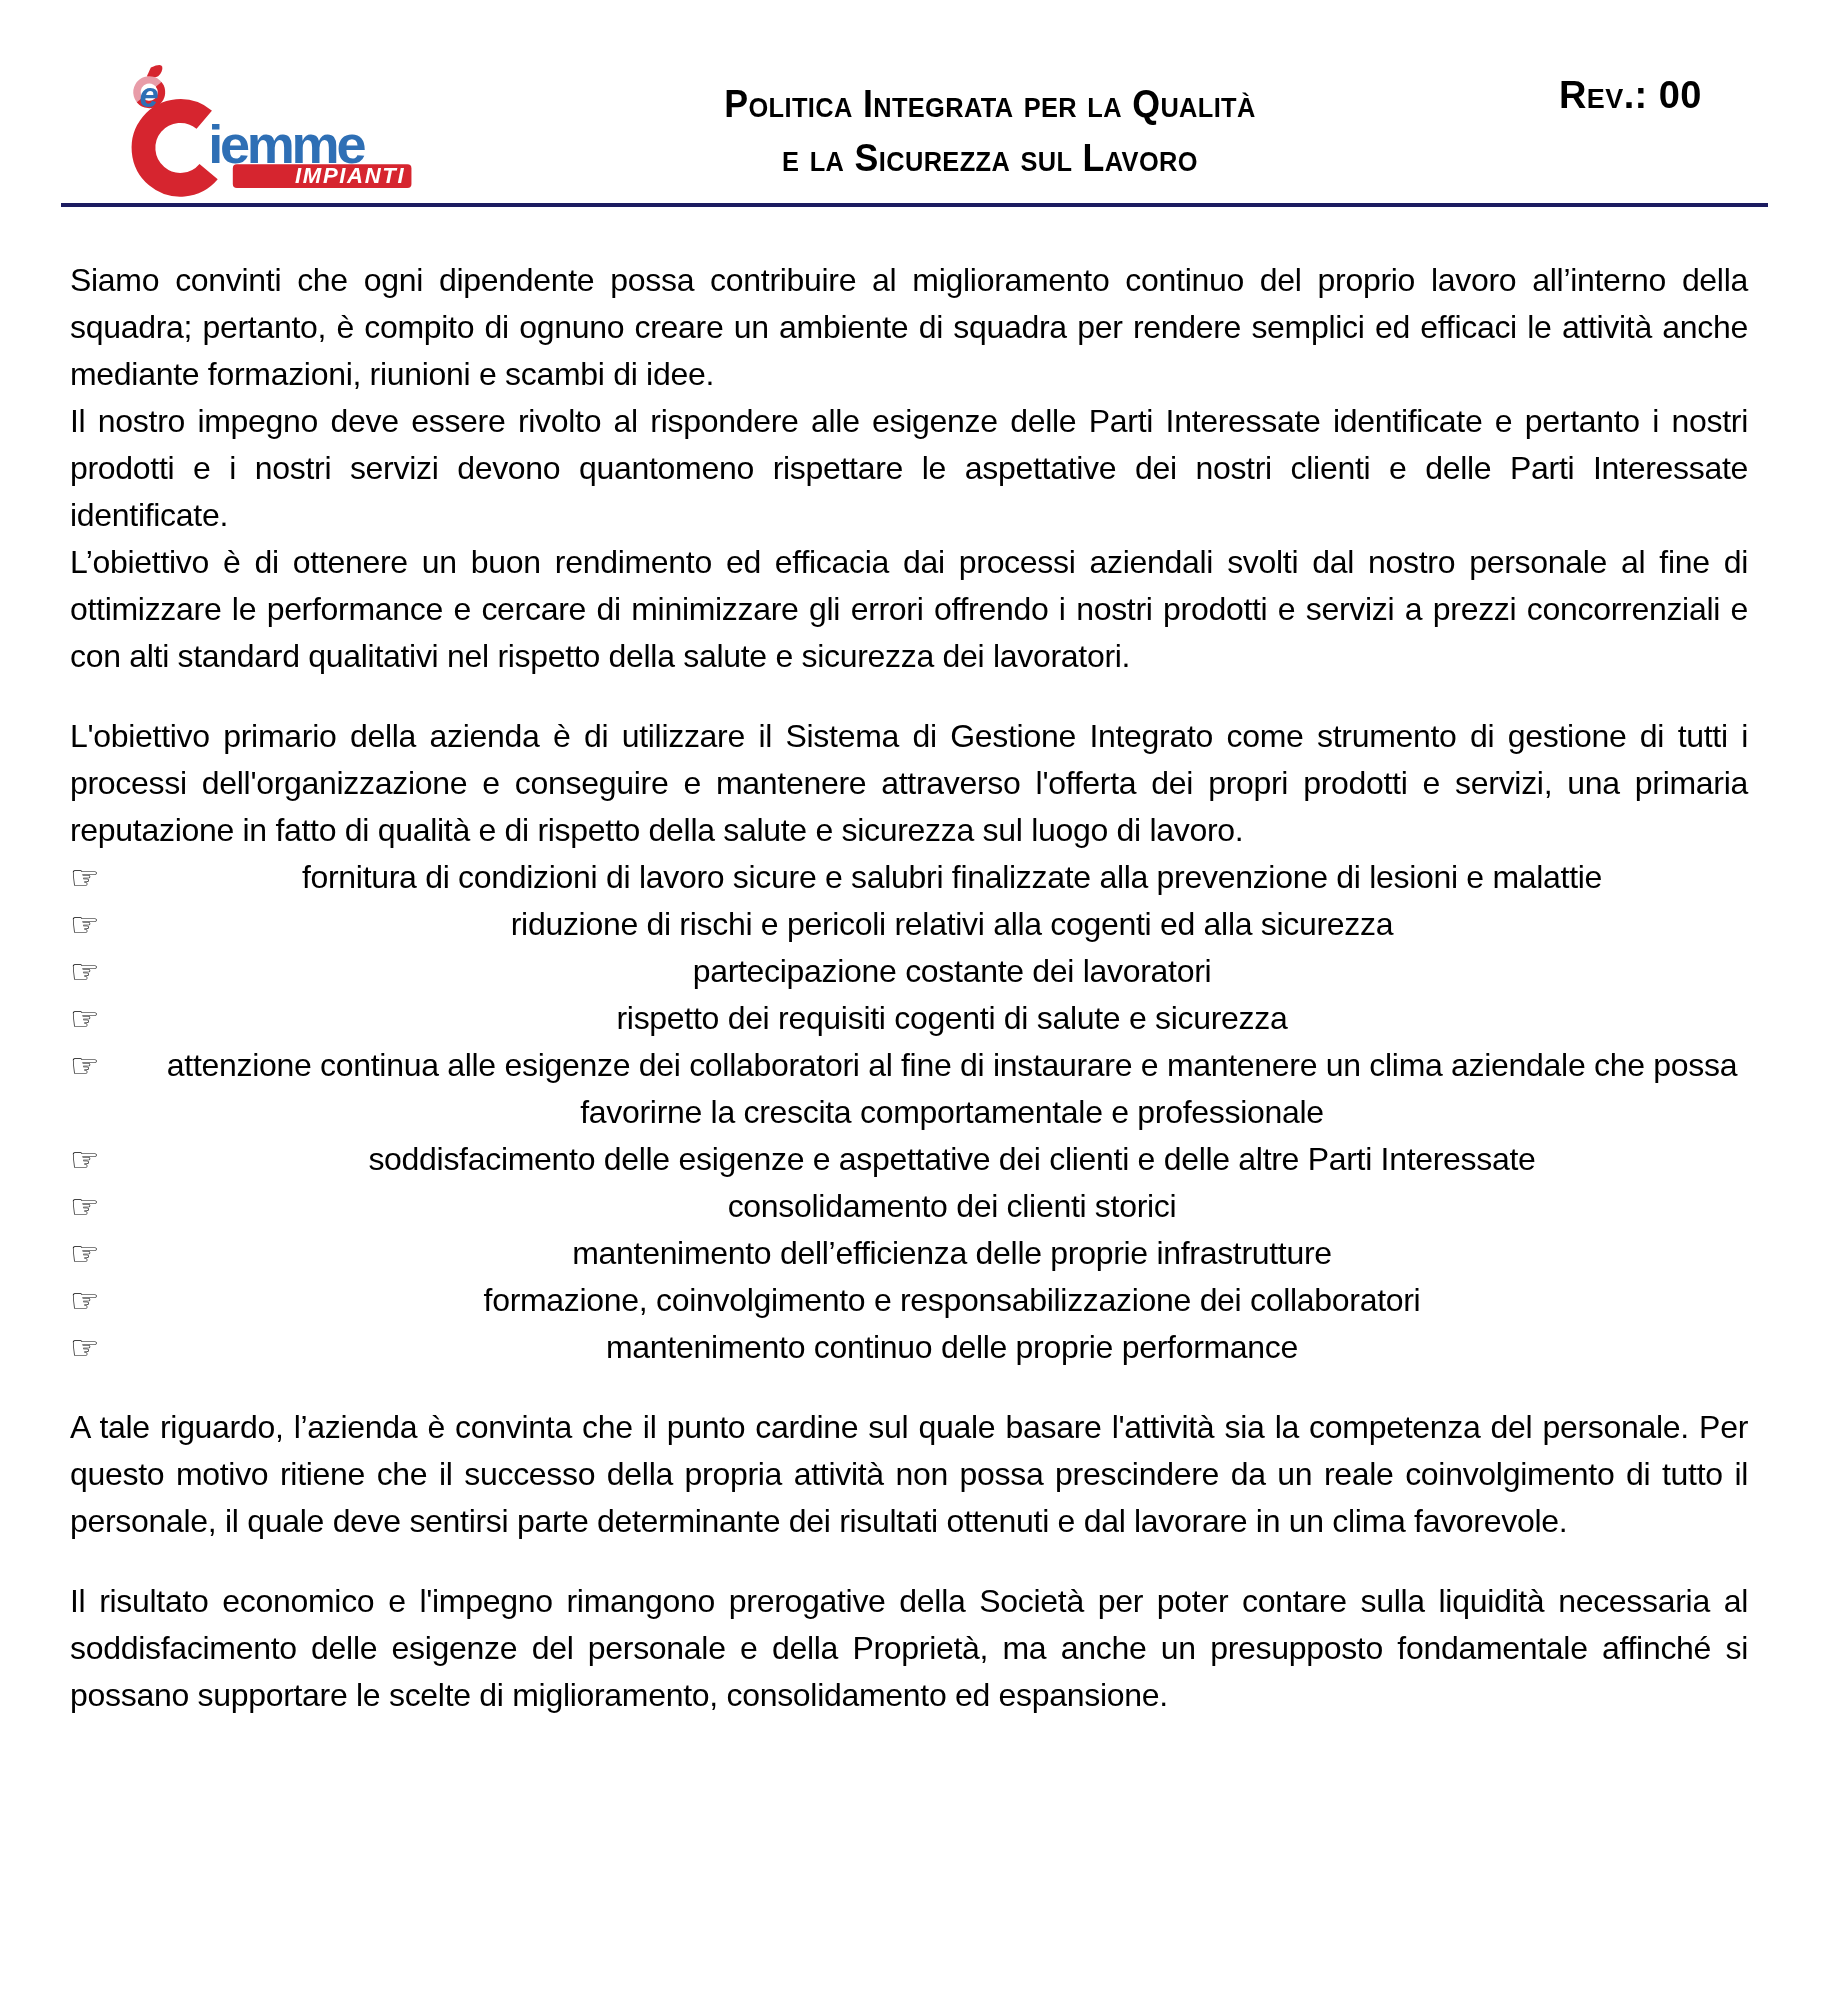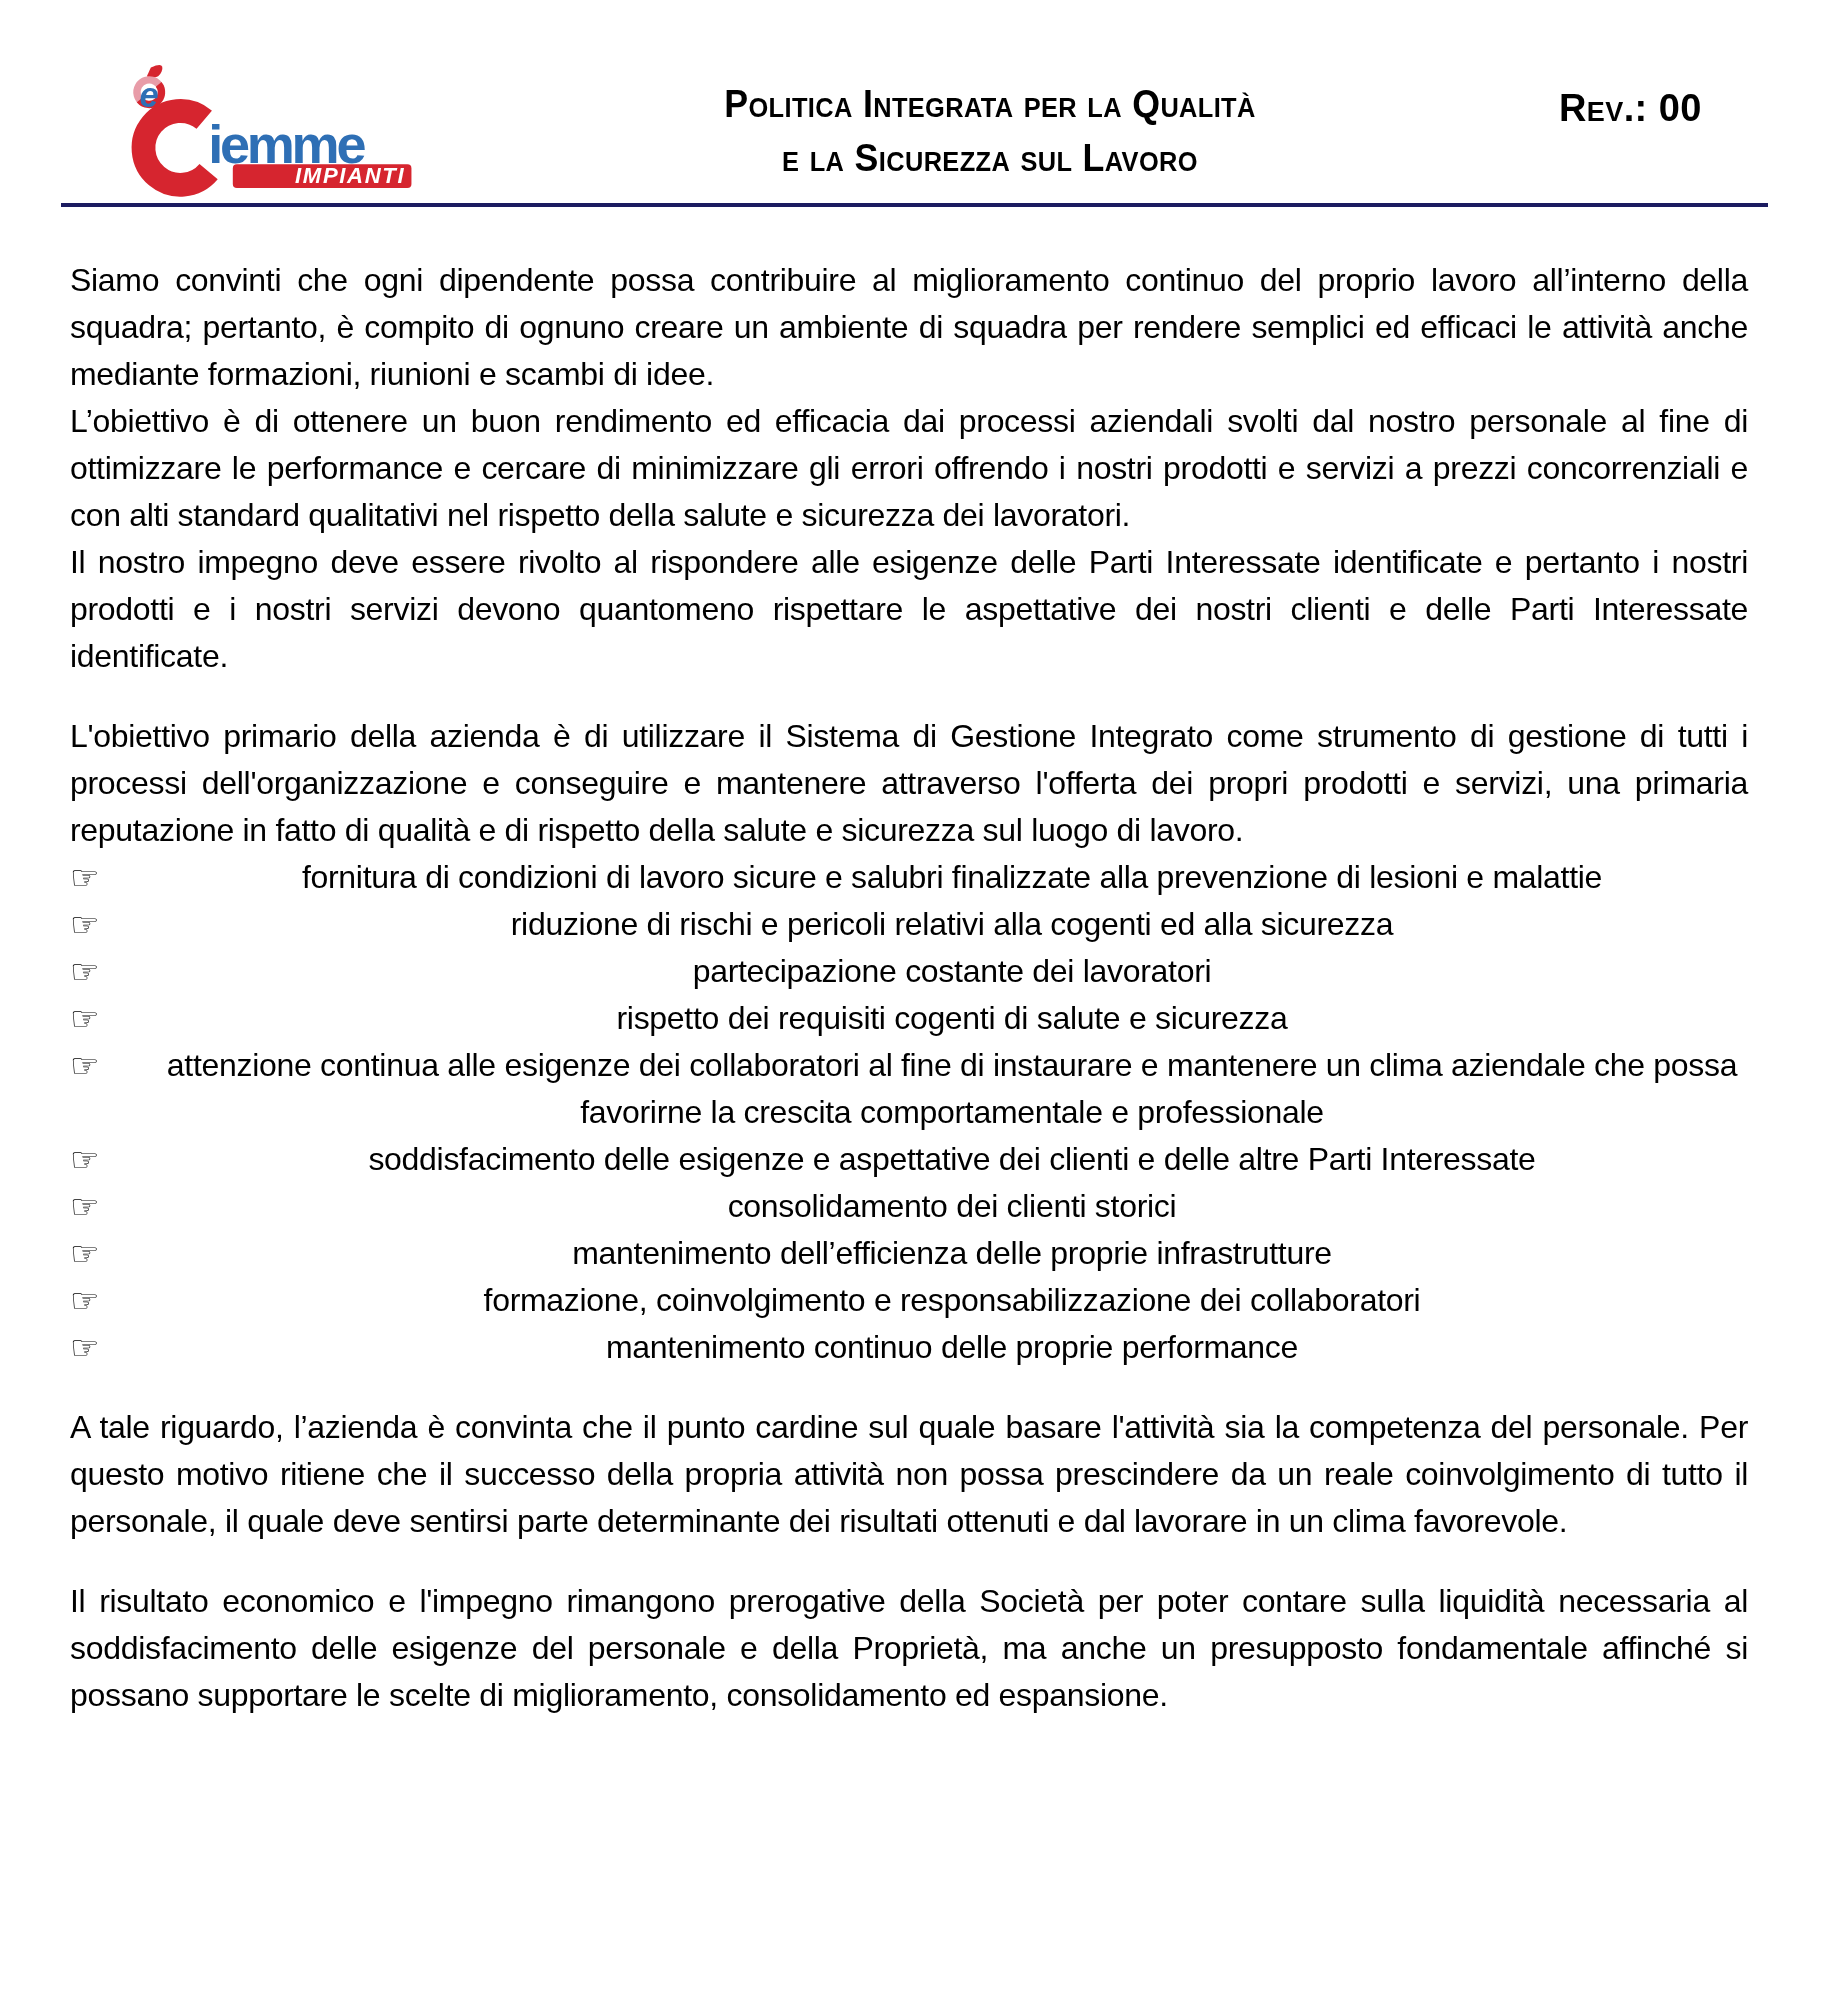--- a/index.html
+++ b/index.html
@@ -28,21 +28,21 @@
     line-height: 54px;
     font-variant: small-caps;
     letter-spacing: 0.4px;
     transform: scaleX(0.94);
     transform-origin: center top;
     white-space: nowrap;
   }
   .rev {
     position: absolute;
     left: 1559px;
-    top: 87px;
+    top: 74px;
     font-weight: bold;
     font-size: 38px;
     font-variant: small-caps;
     letter-spacing: 0.4px;
   }
   .rule {
     position: absolute;
     left: 61px;
     right: 59px;
     top: 203px;
@@ -100,22 +100,22 @@
     </div>
 
     <div class="rev">Rev.: 00</div>
 
     <div class="rule"></div>
   </div>
 
   <div class="doc-body">
 
     <p>Siamo convinti che ogni dipendente possa contribuire al miglioramento continuo del proprio lavoro all’interno della squadra; pertanto, è compito di ognuno creare un ambiente di squadra per rendere semplici ed efficaci le attività anche mediante formazioni, riunioni e scambi di idee.</p>
+    <p>Il nostro impegno deve essere rivolto al rispondere alle esigenze delle Parti Interessate identificate e pertanto i nostri prodotti e i nostri servizi devono quantomeno rispettare le aspettative dei nostri clienti e delle Parti Interessate identificate.</p>
     <p>L’obiettivo è di ottenere un buon rendimento ed efficacia dai processi aziendali svolti dal nostro personale al fine di ottimizzare le performance e cercare di minimizzare gli errori offrendo i nostri prodotti e servizi a prezzi concorrenziali e con alti standard qualitativi nel rispetto della salute e sicurezza dei lavoratori.</p>
-    <p>Il nostro impegno deve essere rivolto al rispondere alle esigenze delle Parti Interessate identificate e pertanto i nostri prodotti e i nostri servizi devono quantomeno rispettare le aspettative dei nostri clienti e delle Parti Interessate identificate.</p>
 
     <p class="gap">L'obiettivo primario della azienda è di utilizzare il Sistema di Gestione Integrato come strumento di gestione di tutti i processi dell'organizzazione e conseguire e mantenere attraverso l'offerta dei propri prodotti e servizi, una primaria reputazione in fatto di qualità e di rispetto della salute e sicurezza sul luogo di lavoro.</p>
 
 
     <div class="bullets">
       <div class="bullet-row">
         <span class="hand">☞</span>
         <span class="bullet-text">fornitura di condizioni di lavoro sicure e salubri finalizzate alla prevenzione di lesioni e malattie</span>
       </div>
       <div class="bullet-row">

